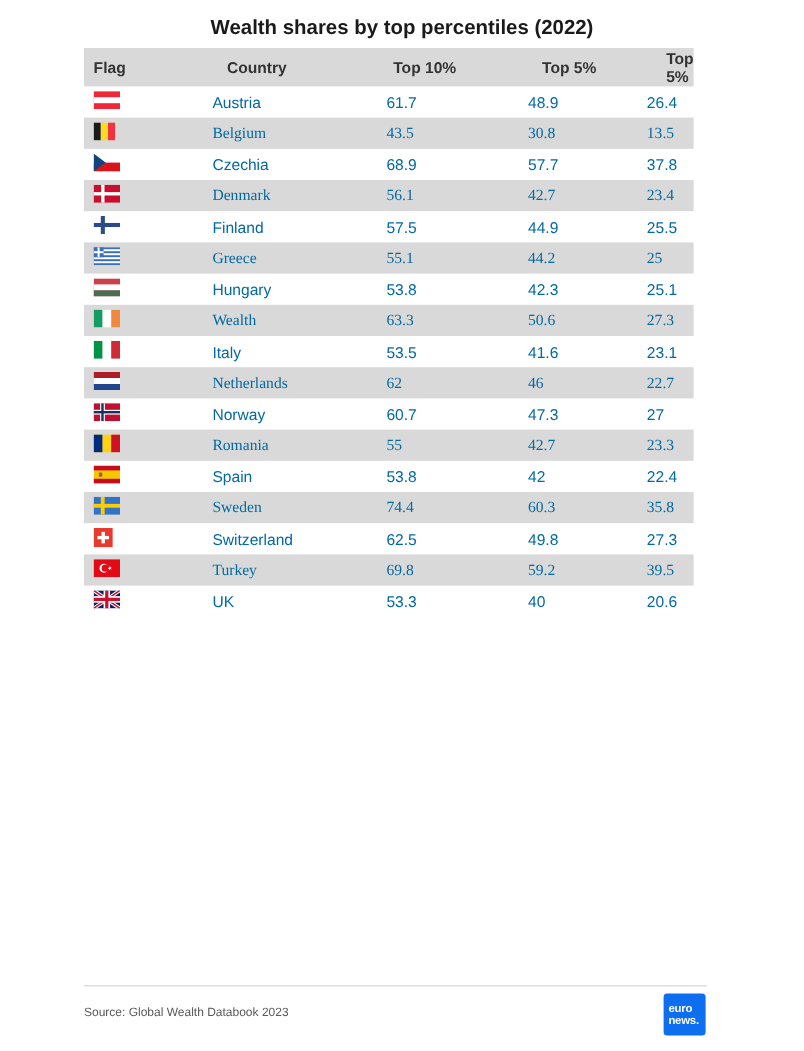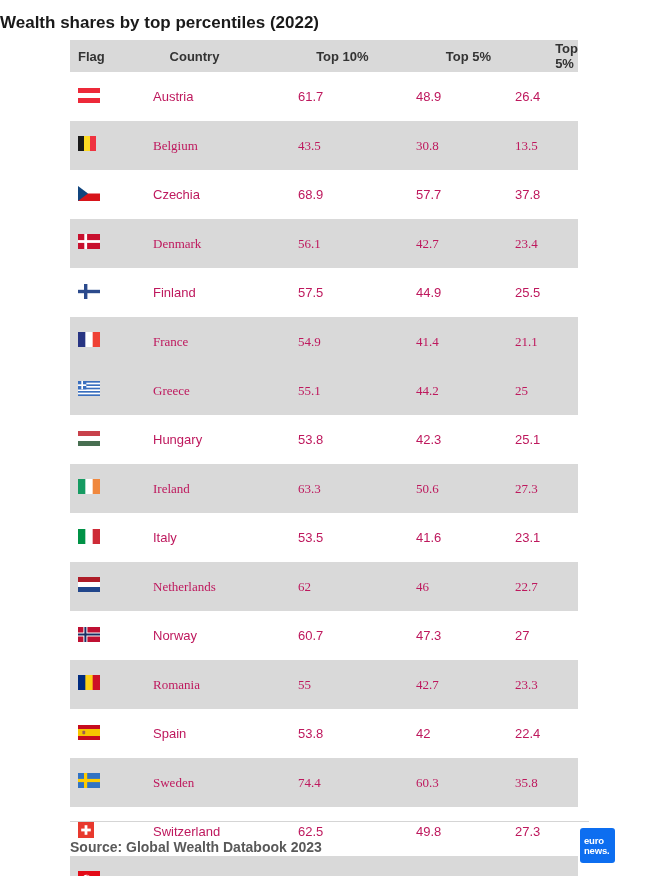--- a/index.html
+++ b/index.html
@@ -6,20 +6,21 @@
   body {
     width: 670px; height: 876px;
     background: #ffffff;
     font-family: "Liberation Sans", sans-serif;
     position: relative;
     overflow: hidden;
   }
   .title {
     margin: 0;
     padding-top: 13px;
+    text-align: center;
     font-size: 17px;
     font-weight: 700;
     color: #1a1a1a;
   }
   .table {
     position: absolute;
     left: 70px;
     top: 40px;
     width: 508px;
   }
@@ -29,52 +30,51 @@
     height: 32px;
     background: var(--header-bg, #d9d9d9);
     font-weight: 700;
     font-size: 13px;
     color: #333333;
     gap: 36px;
   }
   .row {
     display: flex;
     align-items: center;
-    height: 49px;
+    height: 26px;
     font-size: 13px;
-    color: #be185d;
+    color: #0369a1;
   }
   .row.alt { background: var(--row-alt-bg, #d9d9d9); font-family: Liberation Serif, serif; }
   .col { box-sizing: border-box; }
   .col-flag { width: 83px; padding-left: 8px; }
-  .col-country { width: 133px; }
+  .col-country { width: 133px; margin-left: 24px; }
   .col-top10 { width: 94px; margin-left: 12px; }
   .col-top5 { width: 99px; margin-left: 24px; }
   .col-top1 { flex: 1; }
   .flag { display: inline-flex; }
   .flag svg { display: block; }
   .footer-divider {
     position: absolute;
     left: 70px;
     top: 821px;
     width: 519px;
     height: 1px;
     background: #d5d5d5;
   }
   .source {
     position: absolute;
     left: 70px;
     top: 839px;
-    font-size: 14px;
+    font-size: 10px;
     color: #595959;
-    font-weight: bold;
   }
   .logo {
     position: absolute;
-    left: 580px;
+    left: 553px;
     top: 828px;
     width: 35px;
     height: 35px;
     background: var(--logo-blue, #0d6ef0);
     border-radius: 3px;
     color: #ffffff;
     display: flex;
     flex-direction: column;
     justify-content: center;
     box-sizing: border-box;
@@ -172,35 +172,20 @@
                 <rect y="5.8" width="22" height="3.4" fill="#2b4a8c"></rect>
               </svg>
             </span>
     </div>
     <div class="col col-country">Finland</div>
     <div class="col col-top10">57.5</div>
     <div class="col col-top5">44.9</div>
     <div class="col col-top1">25.5</div>
   </div>
 
-  <div class="row alt">
-    <div class="col col-flag">
-      <span class="flag">
-              <svg width="22" height="15">
-                <rect width="22" height="15" fill="#fff"></rect>
-                <rect width="7.33" height="15" fill="#283583"></rect>
-                <rect x="14.67" width="7.33" height="15" fill="#ef4135"></rect>
-              </svg>
-            </span>
-    </div>
-    <div class="col col-country">France</div>
-    <div class="col col-top10">54.9</div>
-    <div class="col col-top5">41.4</div>
-    <div class="col col-top1">21.1</div>
-  </div>
 
 
   <div class="row alt">
     <div class="col col-flag">
       <span class="flag">
               <svg width="22" height="15">
                 <rect width="22" height="15" fill="#3a6fbe"></rect>
                 <rect y="1.67" width="22" height="1.67" fill="#fff"></rect>
                 <rect y="5" width="22" height="1.67" fill="#fff"></rect>
                 <rect y="8.33" width="22" height="1.67" fill="#fff"></rect>
@@ -236,21 +221,21 @@
   <div class="row alt">
     <div class="col col-flag">
       <span class="flag">
               <svg width="22" height="15">
                 <rect width="22" height="15" fill="#fff"></rect>
                 <rect width="7.33" height="15" fill="#169b62"></rect>
                 <rect x="14.67" width="7.33" height="15" fill="#f0883e"></rect>
               </svg>
             </span>
     </div>
-    <div class="col col-country">Ireland</div>
+    <div class="col col-country">Wealth</div>
     <div class="col col-top10">63.3</div>
     <div class="col col-top5">50.6</div>
     <div class="col col-top1">27.3</div>
   </div>
 
   <div class="row">
     <div class="col col-flag">
       <span class="flag">
               <svg width="22" height="15">
                 <rect width="22" height="15" fill="#fff"></rect>
@@ -376,20 +361,39 @@
                 <polygon points="11.6,7.5 12.85,7.03 12.91,5.69 13.75,6.74 15.04,6.38 14.3,7.5 15.04,8.62 13.75,8.26 12.91,9.31 12.85,7.97" fill="#fff"></polygon>
               </svg>
             </span>
     </div>
     <div class="col col-country">Turkey</div>
     <div class="col col-top10">69.8</div>
     <div class="col col-top5">59.2</div>
     <div class="col col-top1">39.5</div>
   </div>
 
+  <div class="row">
+    <div class="col col-flag">
+      <span class="flag">
+              <svg width="22" height="15">
+                <rect width="22" height="15" fill="#012169"></rect>
+                <path d="M0,0 22,15 M22,0 0,15" stroke="#fff" stroke-width="3"></path>
+                <path d="M0,0 22,15 M22,0 0,15" stroke="#c8102e" stroke-width="1.3"></path>
+                <rect x="8.3" width="5.4" height="15" fill="#fff"></rect>
+                <rect y="4.8" width="22" height="5.4" fill="#fff"></rect>
+                <rect x="9.65" width="2.7" height="15" fill="#c8102e"></rect>
+                <rect y="6.15" width="22" height="2.7" fill="#c8102e"></rect>
+              </svg>
+            </span>
+    </div>
+    <div class="col col-country">UK</div>
+    <div class="col col-top10">53.3</div>
+    <div class="col col-top5">40</div>
+    <div class="col col-top1">20.6</div>
+  </div>
 </div>
   </div>
 
   <div class="footer-divider"></div>
   <div class="source">Source: Global Wealth Databook 2023</div>
   <div class="logo">
     <span>euro</span>
     <span>news.</span>
   </div>
 </div>

